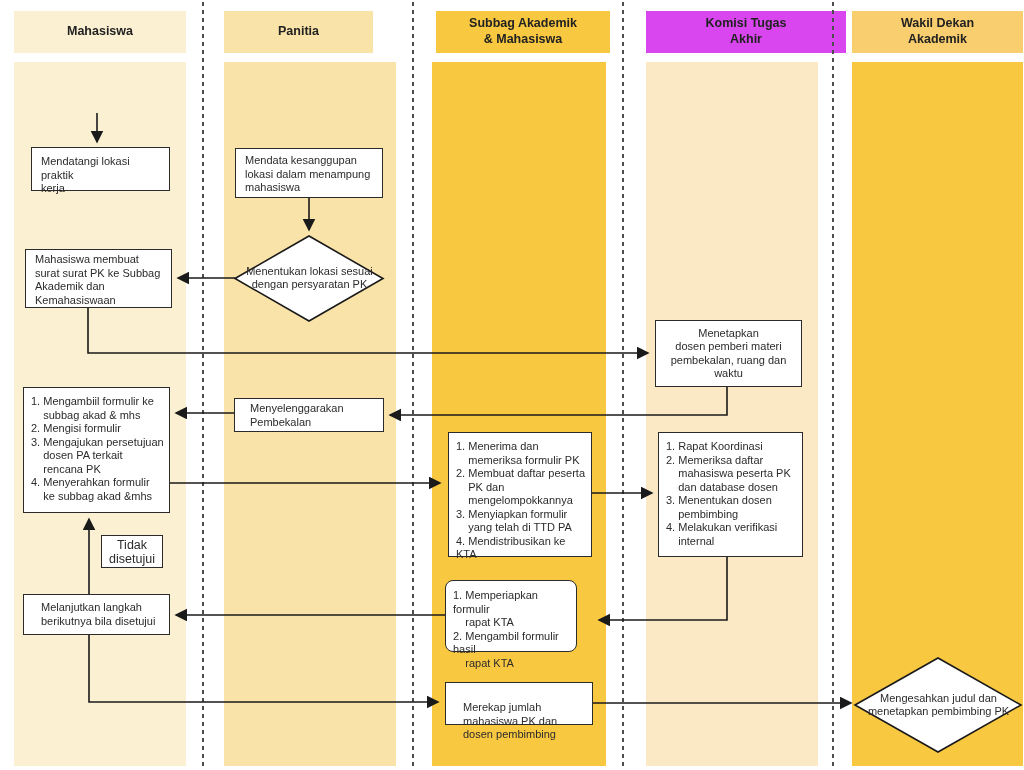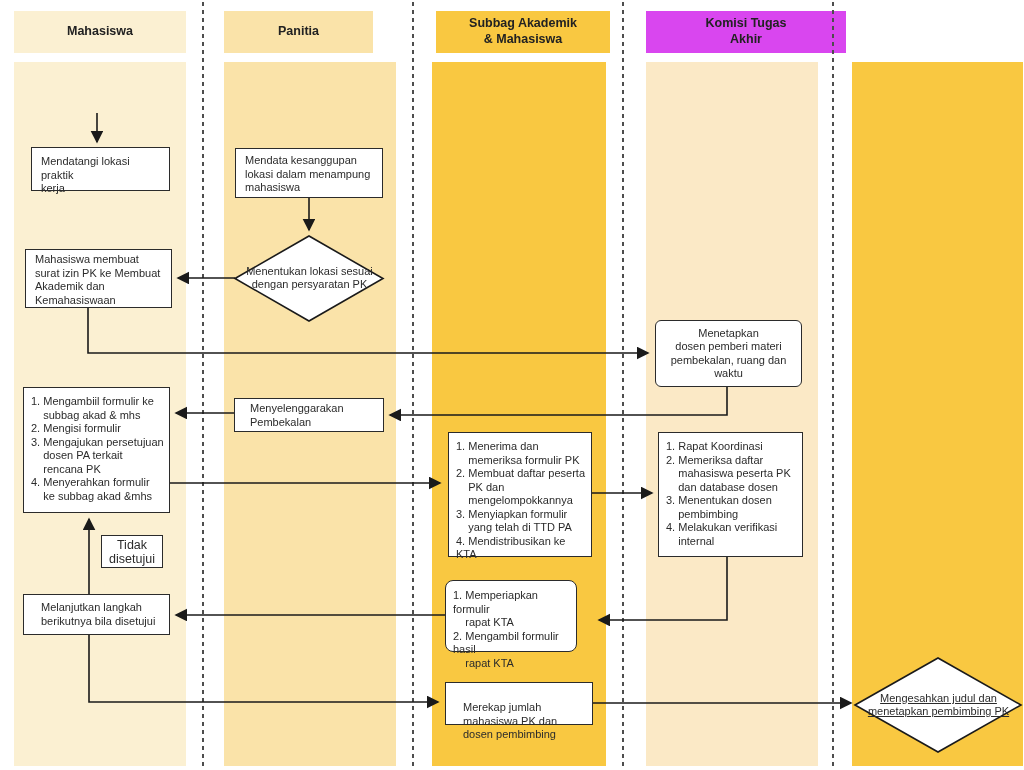--- a/index.html
+++ b/index.html
@@ -25,20 +25,22 @@
 <body>
 
 <div id="stage">
 
   <div class="lane-header" style="left: 14px; width: 172px; background: rgb(251, 240, 210);">Mahasiswa</div>
   <div class="lane-header" style="left: 224px; width: 149px; background: rgb(250, 227, 169);">Panitia</div>
   <div class="lane-header" style="left: 436px; width: 174px; background: rgb(249, 200, 65);">Subbag Akademik
 &amp; Mahasiswa</div>
   <div class="lane-header" style="left: 646px; width: 200px; background: #d946ef;">Komisi Tugas
 Akhir</div>
+  <div class="lane-header" style="left: 852px; width: 171px; background: rgb(249, 206, 110);">Wakil Dekan
+Akademik</div>
 
   <div class="band" style="left: 14px; width: 172px; background: rgb(251, 240, 210);"></div>
   <div class="band" style="left: 224px; width: 172px; background: rgb(250, 227, 169);"></div>
   <div class="band" style="left: 432px; width: 174px; background: rgb(249, 200, 65);"></div>
   <div class="band" style="left: 646px; width: 172px; background: rgb(251, 233, 198);"></div>
   <div class="band" style="left: 852px; width: 171px; background: rgb(249, 200, 65);"></div>
 
   <div class="sep" style="left:202px;"></div>
   <div class="sep" style="left:412px;"></div>
   <div class="sep" style="left:622px;"></div>
@@ -77,25 +79,25 @@
 kerja</div>
 
   <div class="node" style="left:235px;top:148px;width:148px;height:50px;padding:5px 4px 0 9px;">Mendata kesanggupan
 lokasi dalam menampung
 mahasiswa</div>
 
   <div class="dtext" style="left:243px;top:258px;width:133px;height:40px;">Menentukan lokasi sesuai
 dengan persyaratan PK</div>
 
   <div class="node" style="left:25px;top:249px;width:147px;height:59px;padding:3px 4px 0 9px;">Mahasiswa membuat
-surat izin PK ke Membuat
+surat surat PK ke Subbag
 Akademik dan
 Kemahasiswaan</div>
 
-  <div class="node center" style="left:655px;top:320px;width:147px;height:67px;padding:2px;border-radius:6px;">Menetapkan
+  <div class="node center" style="left:655px;top:320px;width:147px;height:67px;padding:2px;">Menetapkan
 dosen pemberi materi
 pembekalan, ruang dan waktu</div>
 
   <div class="node" style="left:234px;top:398px;width:150px;height:34px;padding:3px 4px 0 15px;">Menyelenggarakan
 Pembekalan</div>
 
   <div class="node" style="left:23px;top:387px;width:147px;height:126px;padding:7px 2px 0 7px;">1. Mengambiil formulir ke
     subbag akad &amp; mhs
 2. Mengisi formulir
 3. Mengajukan persetujuan
@@ -130,16 +132,16 @@
 2. Mengambil formulir hasil
     rapat KTA</div>
 
   <div class="node" style="left:23px;top:594px;width:147px;height:41px;padding:6px 4px 0 17px;">Melanjutkan langkah
 berikutnya bila disetujui</div>
 
   <div class="node" style="left:445px;top:682px;width:148px;height:43px;padding:18px 4px 0 17px;">Merekap jumlah
 mahasiswa PK dan
 dosen pembimbing</div>
 
-  <div class="dtext" style="left:866px;top:685px;width:145px;height:40px;text-decoration:underline;">Mengesahkan judul dan
+  <div class="dtext" style="left:866px;top:685px;width:145px;height:40px;">Mengesahkan judul dan
 menetapkan pembimbing PK</div>
 
 </div>
 
 </body></html>

